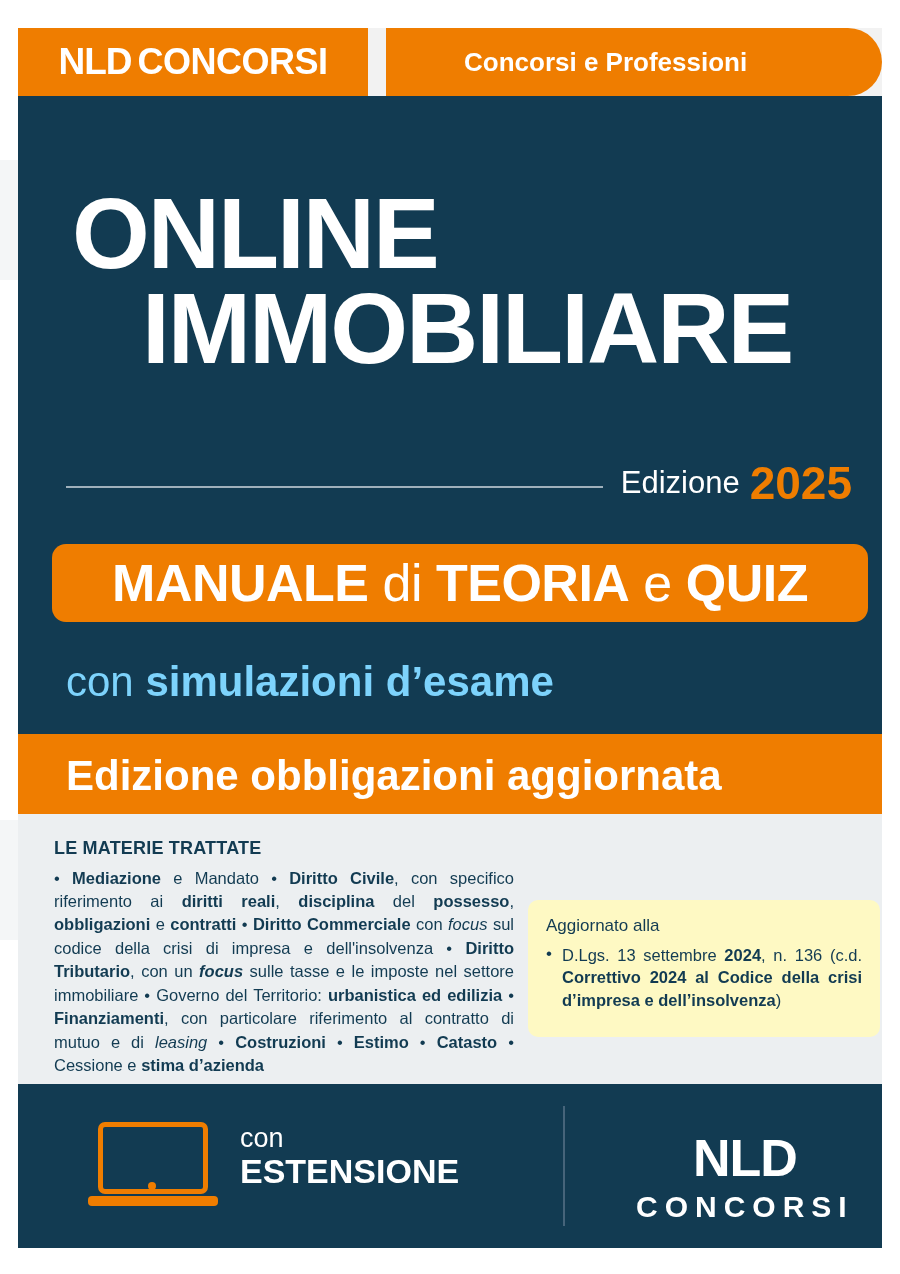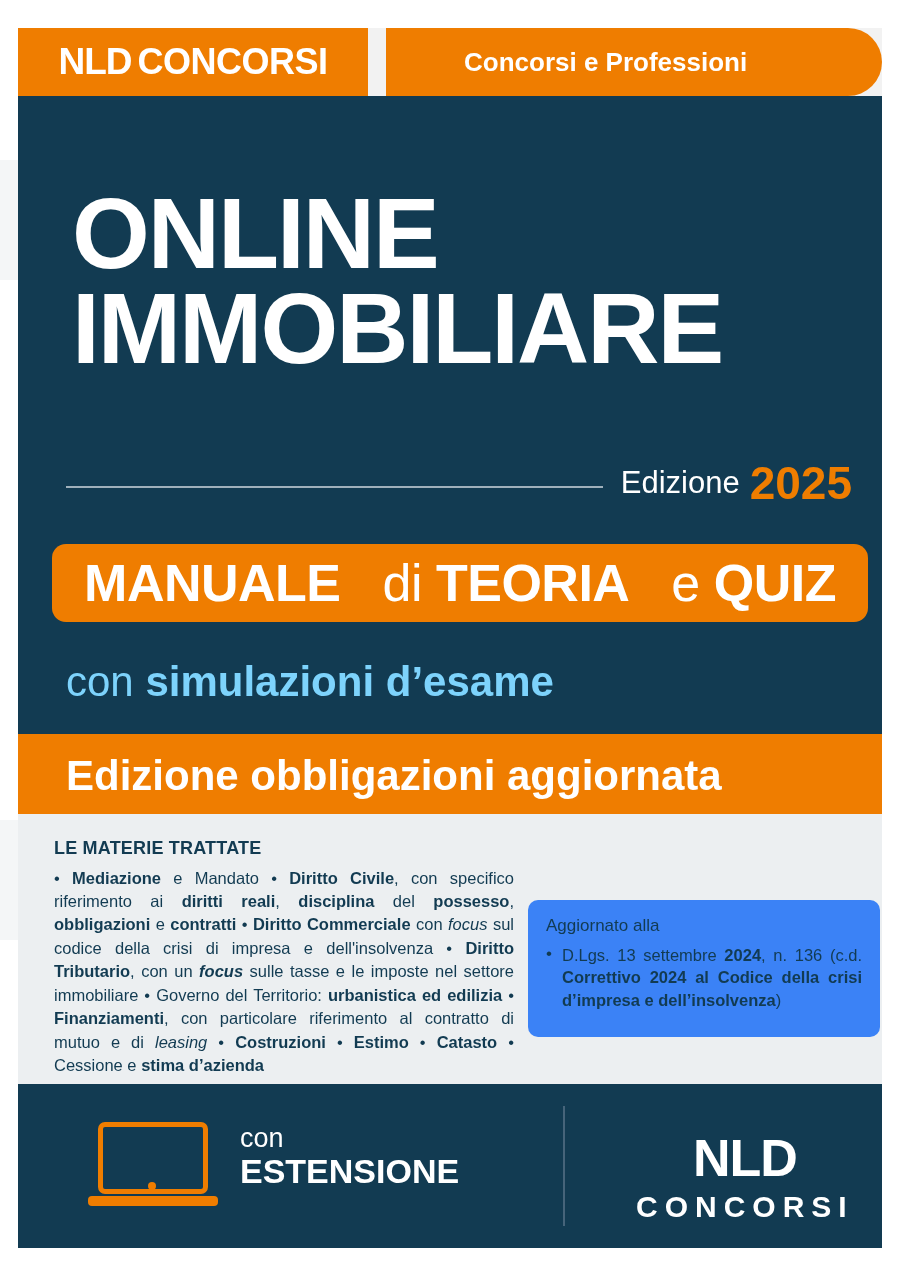--- a/index.html
+++ b/index.html
@@ -69,21 +69,21 @@
   .title-main {
     position: absolute;
     left: 54px; top: 90px;
     width: 790px;
     color: #ffffff;
     font-weight: bold;
     font-size: 100px;
     line-height: 0.95;
     letter-spacing: -2px;
   }
-  .title-line2 { display: block; }
+  .title-line2 { display: block; text-align: center; }
   .edizione-row {
     position: absolute;
     left: 48px; top: 360px;
     width: 786px;
     display: flex; align-items: center;
   }
   .edizione-rule {
     flex: 1; height: 2px; background: #9fb0bb; margin-right: 18px;
     margin-top: 8px;
   }
@@ -99,21 +99,21 @@
     left: 34px; top: 448px;
     width: 816px; height: 78px;
     background: #ef7d00;
     border-radius: 14px;
     display: flex; align-items: center; justify-content: center;
   }
   .orange-banner .txt {
     color: #ffffff; font-size: 52px; letter-spacing: -0.5px;
   }
   .orange-banner .b { font-weight: bold; }
-  .orange-banner .n { font-weight: normal; margin-left: 28px; }
+  .orange-banner .n { font-weight: normal; }
 
   .sub1 {
     position: absolute; left: 48px; top: 562px;
     color: #7dd3fc; font-size: 42px;
   }
   .sub1 .b { font-weight: bold; }
   .sub2 {
     position: absolute; left: 48px; top: 632px;
     color: #ffffff; font-size: 42px;
   }
@@ -151,21 +151,21 @@
     display: block; font-weight: bold; font-size: 18px;
     margin-bottom: 5px; letter-spacing: 0.2px;
   }
   .materie b { font-weight: bold; }
   .materie i { font-style: italic; }
 
   .yellow-box {
     position: absolute;
     left: 510px; top: 86px;
     width: 352px;
-    background: #3b82f6;
+    background: #fef9c3;
     border-radius: 10px;
     padding: 16px 18px 18px 18px;
     color: #123b52;
   }
   .yellow-box .yb-head { font-size: 17px; margin-bottom: 8px; }
   .yellow-box ul { list-style: none; }
   .yellow-box li {
     position: relative;
     padding-left: 16px;
     font-size: 16.5px;

